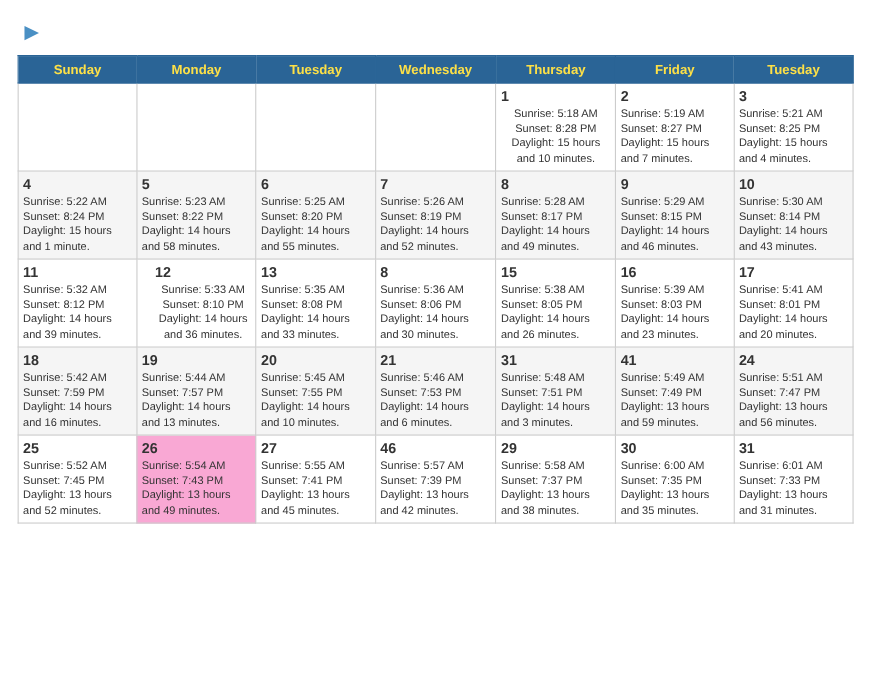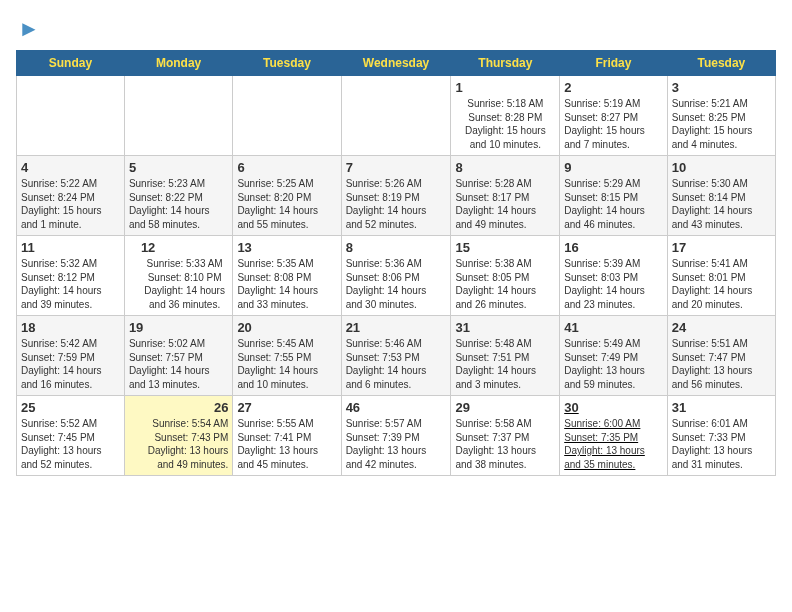--- a/index.html
+++ b/index.html
@@ -259,21 +259,21 @@
       <tr>
         <td style="background-color: rgb(245, 245, 245); margin-top: 45px;">
           <span class="day-num">18</span>
           <div class="day-info" style="white-space: pre-line;">Sunrise: 5:42 AM
 Sunset: 7:59 PM
 Daylight: 14 hours
 and 16 minutes.</div>
         </td>
         <td style="background-color: rgb(245, 245, 245);">
           <span class="day-num">19</span>
-          <div class="day-info" style="white-space: pre-line;">Sunrise: 5:02 AM
+          <div class="day-info" style="white-space: pre-line;">Sunrise: 5:44 AM
 Sunset: 7:57 PM
 Daylight: 14 hours
 and 13 minutes.</div>
         </td>
         <td style="background-color: rgb(245, 245, 245);">
           <span class="day-num">20</span>
           <div class="day-info" style="white-space: pre-line;">Sunrise: 5:45 AM
 Sunset: 7:55 PM
 Daylight: 14 hours
 and 10 minutes.</div>
@@ -308,21 +308,21 @@
         </td>
       </tr>
       <tr>
         <td style="background-color: rgb(255, 255, 255);">
           <span class="day-num">25</span>
           <div class="day-info" style="white-space: pre-line;">Sunrise: 5:52 AM
 Sunset: 7:45 PM
 Daylight: 13 hours
 and 52 minutes.</div>
         </td>
-        <td style="background-color: #fef9c3; text-align: right;">
+        <td style="background-color: #f9a8d4;">
           <span class="day-num">26</span>
           <div class="day-info" style="white-space: pre-line;">Sunrise: 5:54 AM
 Sunset: 7:43 PM
 Daylight: 13 hours
 and 49 minutes.</div>
         </td>
         <td style="background-color: rgb(255, 255, 255);">
           <span class="day-num">27</span>
           <div class="day-info" style="white-space: pre-line;">Sunrise: 5:55 AM
 Sunset: 7:41 PM
@@ -336,21 +336,21 @@
 Daylight: 13 hours
 and 42 minutes.</div>
         </td>
         <td style="background-color: rgb(255, 255, 255);">
           <span class="day-num">29</span>
           <div class="day-info" style="white-space: pre-line;">Sunrise: 5:58 AM
 Sunset: 7:37 PM
 Daylight: 13 hours
 and 38 minutes.</div>
         </td>
-        <td style="background-color: rgb(255, 255, 255); text-decoration: underline;">
+        <td style="background-color: rgb(255, 255, 255);">
           <span class="day-num">30</span>
           <div class="day-info" style="white-space: pre-line;">Sunrise: 6:00 AM
 Sunset: 7:35 PM
 Daylight: 13 hours
 and 35 minutes.</div>
         </td>
         <td style="background-color: rgb(255, 255, 255);">
           <span class="day-num">31</span>
           <div class="day-info" style="white-space: pre-line;">Sunrise: 6:01 AM
 Sunset: 7:33 PM

